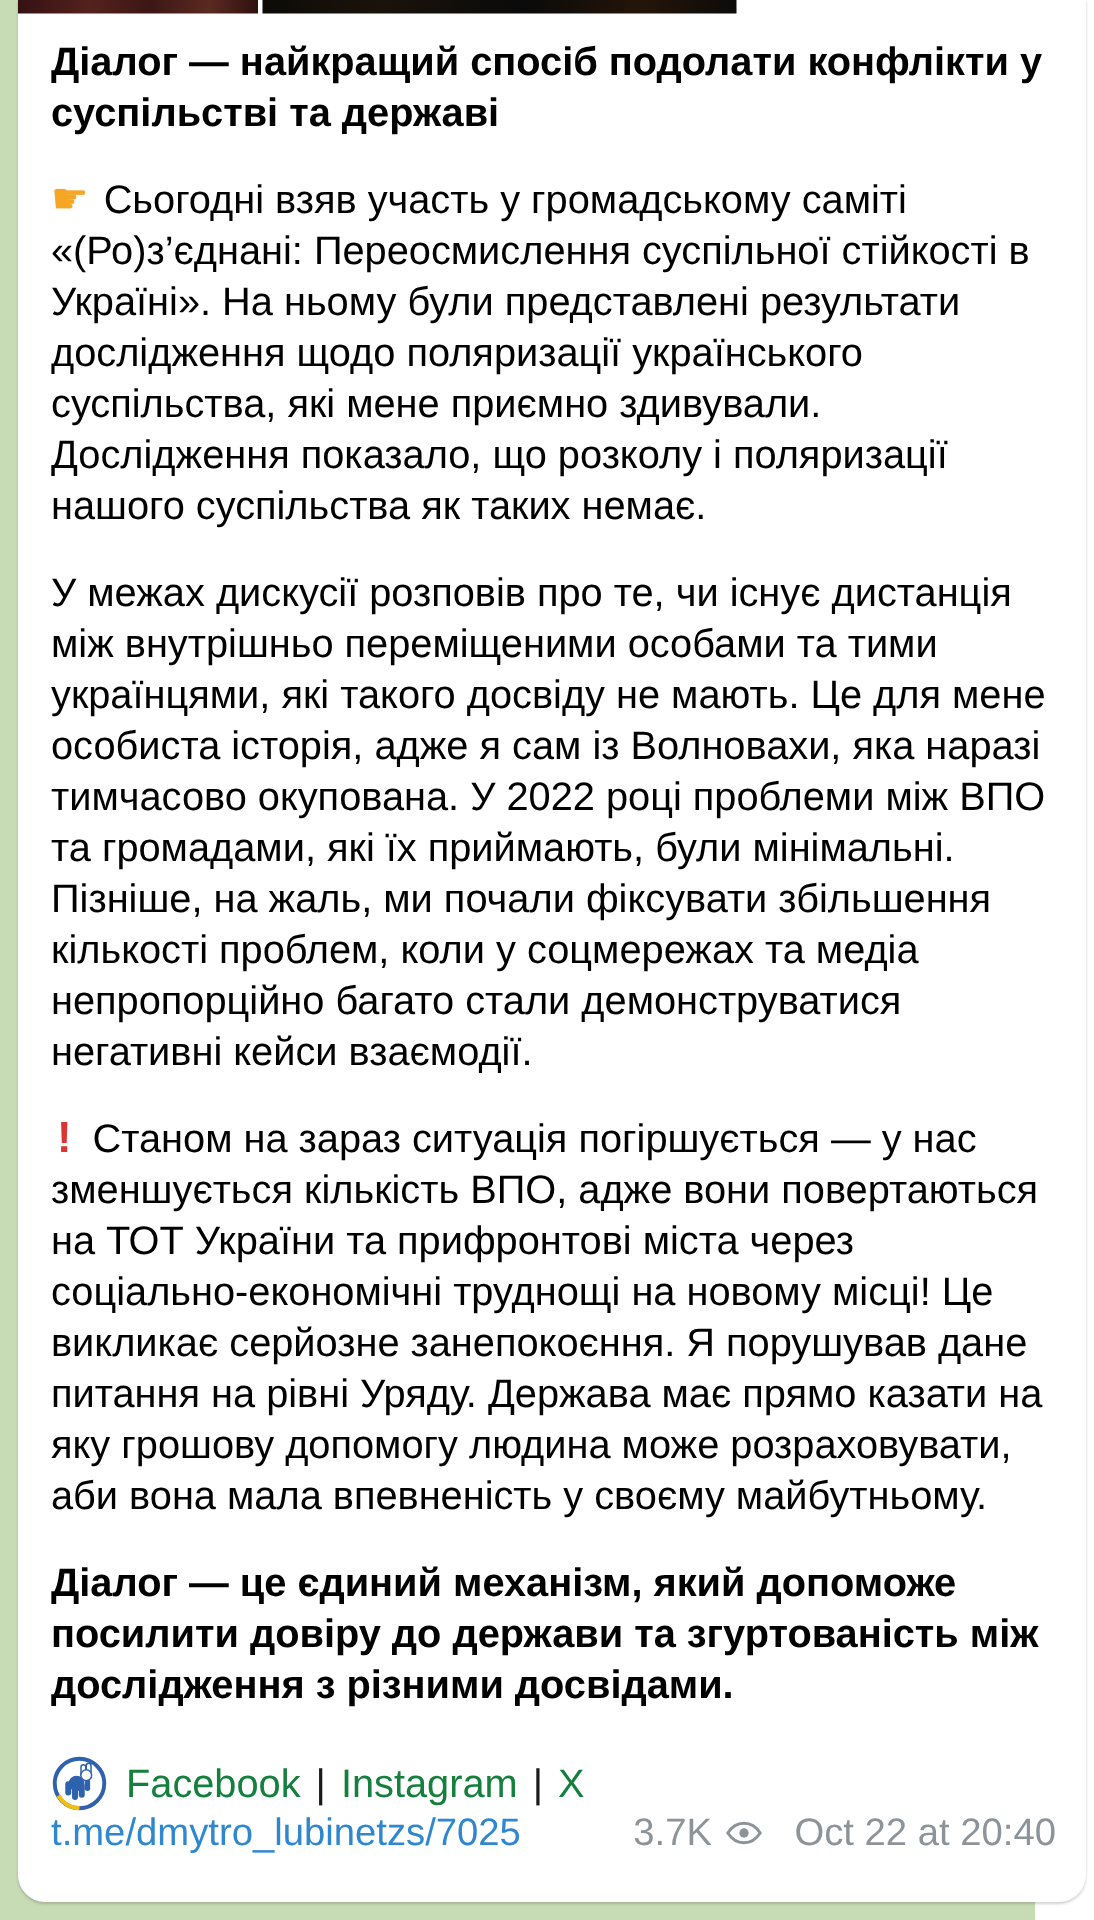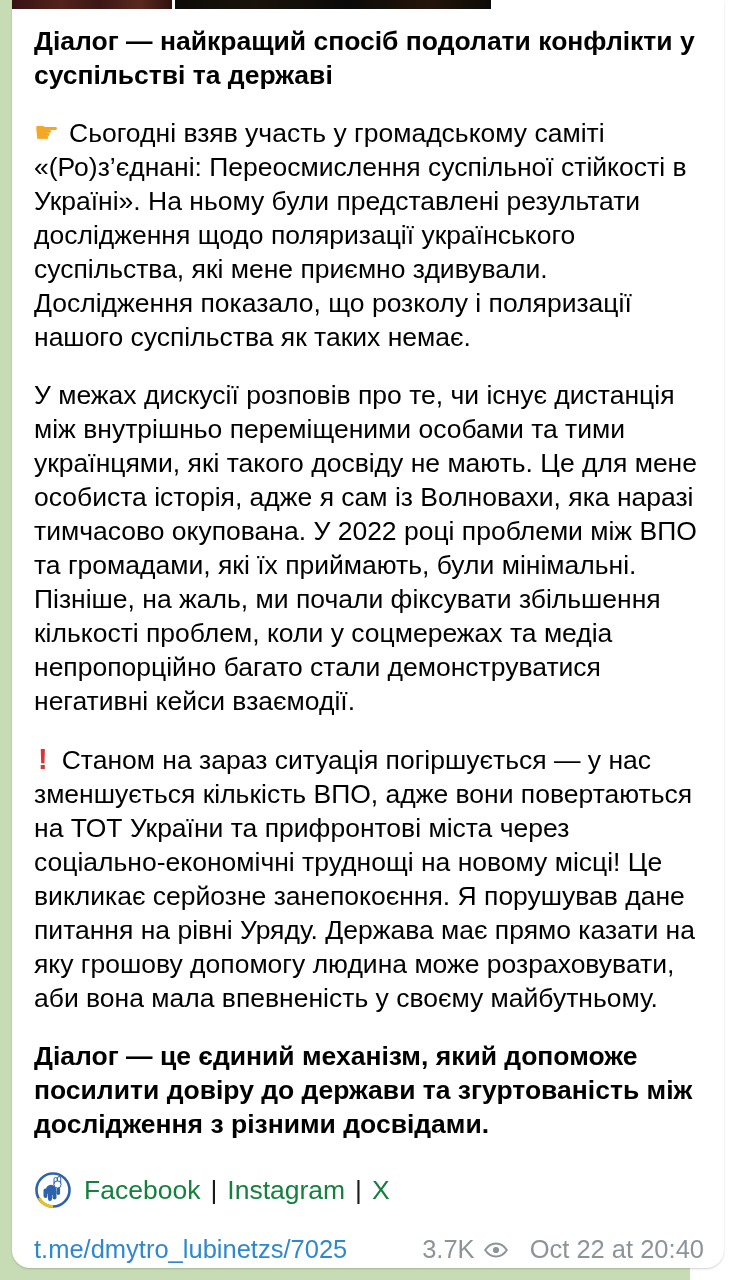--- a/index.html
+++ b/index.html
@@ -65,21 +65,20 @@
     margin:30px 0 0 0;
     font-size:26.5px;
   }
   .links-row .logo{width:38px;height:38px;margin-right:12px;flex:0 0 auto;}
   .links-row a{color:#15803d; text-decoration:none;}
   .links-row .sep{color:#1a1a1a; margin:0 10px;}
   .meta-row{
     display:flex;
     justify-content:space-between;
     align-items:center;
-    margin-top:26px;
     font-size:25.5px;
   }
   .post-link{color:#2f88cf; text-decoration:none;}
   .meta-right{
     display:flex;
     align-items:center;
     color:#8d9499;
   }
   .meta-right .views{margin-right:9px;}
   .meta-right .eye{margin-right:22px;}

